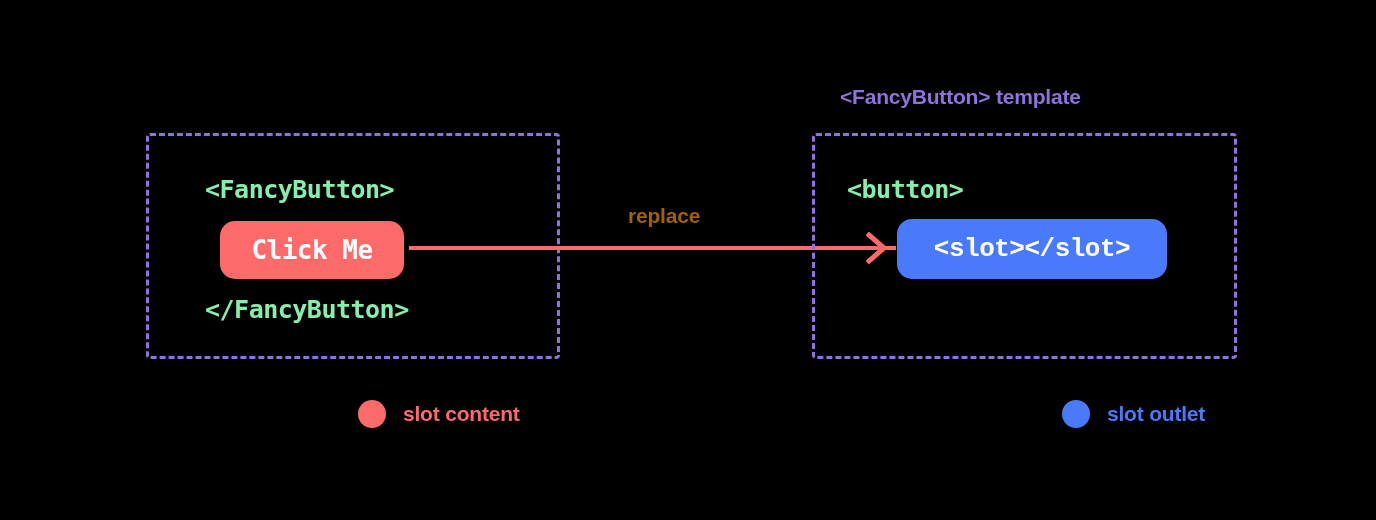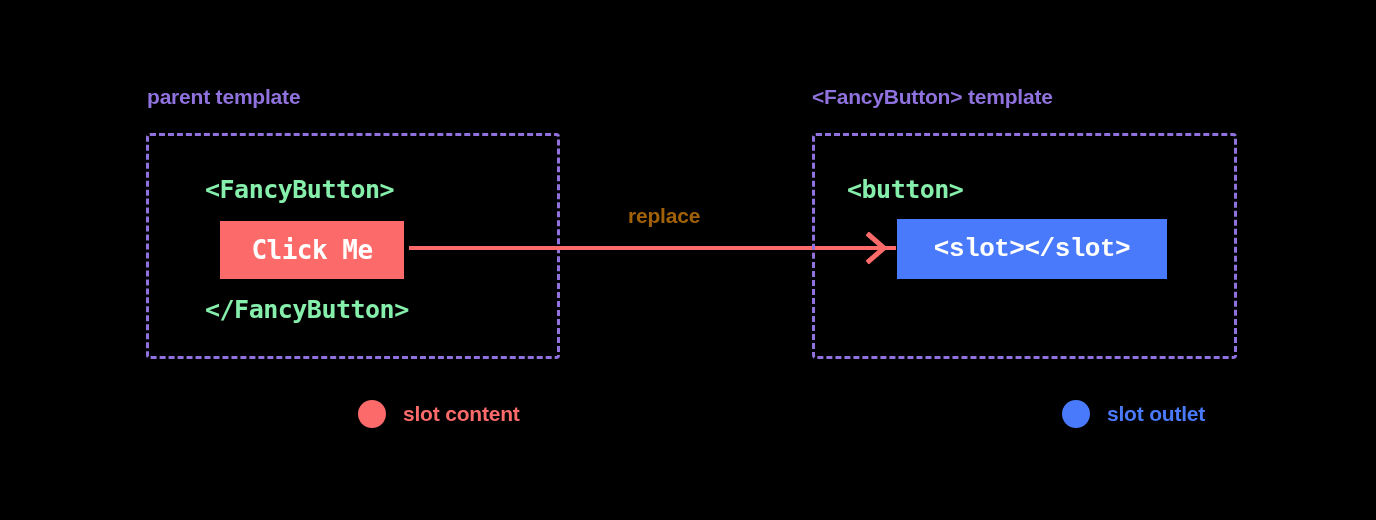--- a/index.html
+++ b/index.html
@@ -28,21 +28,21 @@
   .panel-title {
     position: absolute;
     font-family: "Liberation Sans", sans-serif;
     font-weight: bold;
     font-size: 21px;
     letter-spacing: -0.2px;
     color: #8f72dd;
     white-space: nowrap;
   }
   .panel-title.left  { left: 147px; top: 85px; }
-  .panel-title.right { left: 812px; top: 85px; }
+  .panel-title.right { left: 840px; top: 85px; }
 
   
   .panel-box {
     position: absolute;
     border: 3px dashed #8f72dd;
     border-radius: 4px;
     top: 133px;
     height: 226px;
   }
   .panel-box.left  { left: 146px;  width: 414px; }
@@ -62,21 +62,21 @@
   .code-line.l-close { left: 205px; top: 295px; }
   .code-line.r-open  { left: 847px; top: 175px; }
   .code-line.r-close { left: 899px; top: 295px; }
 
   
   .chip {
     position: absolute;
     display: flex;
     align-items: center;
     justify-content: center;
-    border-radius: 0;
+    border-radius: 15px;
     font-family: "DejaVu Sans Mono", "Liberation Mono", monospace;
     font-weight: bold;
     font-size: 26px;
     color: #ffffff;
     white-space: nowrap;
     letter-spacing: -0.5px;
   }
   .chip.slot-content {
     left: 220px; top: 221px;
     width: 184px; height: 58px;
@@ -147,21 +147,20 @@
     white-space: nowrap;
   }
   .legend-label.red  { color: #fc6a6a; }
   .legend-label.blue { color: #4a7afc; }
 </style>
 </head>
 <body>
 
 <div class="canvas">
 
-  <div class="panel-title left">parent template</div>
 
   <div class="panel-box left"></div>
 
   <div class="code-line l-open">&lt;FancyButton&gt;</div>
 
   <div class="chip slot-content">
     <span>Click Me</span>
   </div>
 
   <div class="code-line l-close">&lt;/FancyButton&gt;</div>

